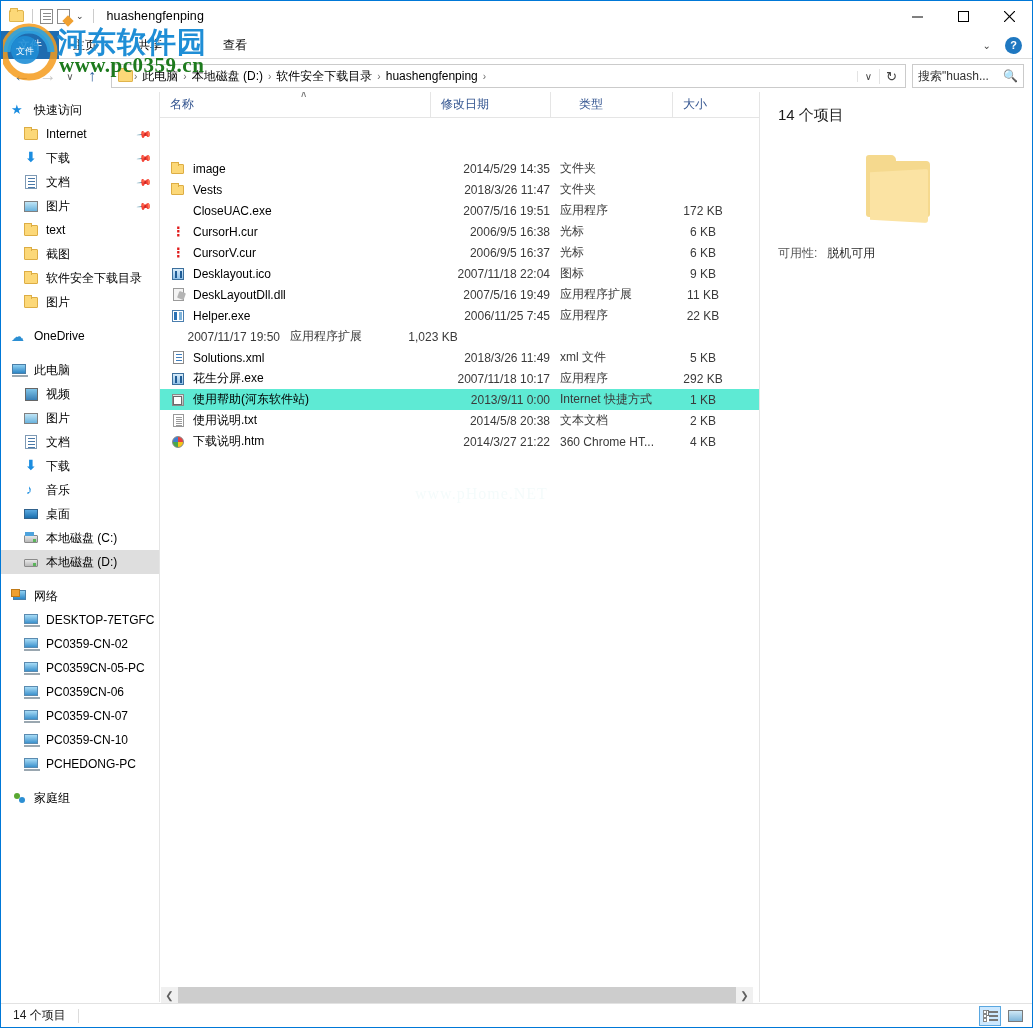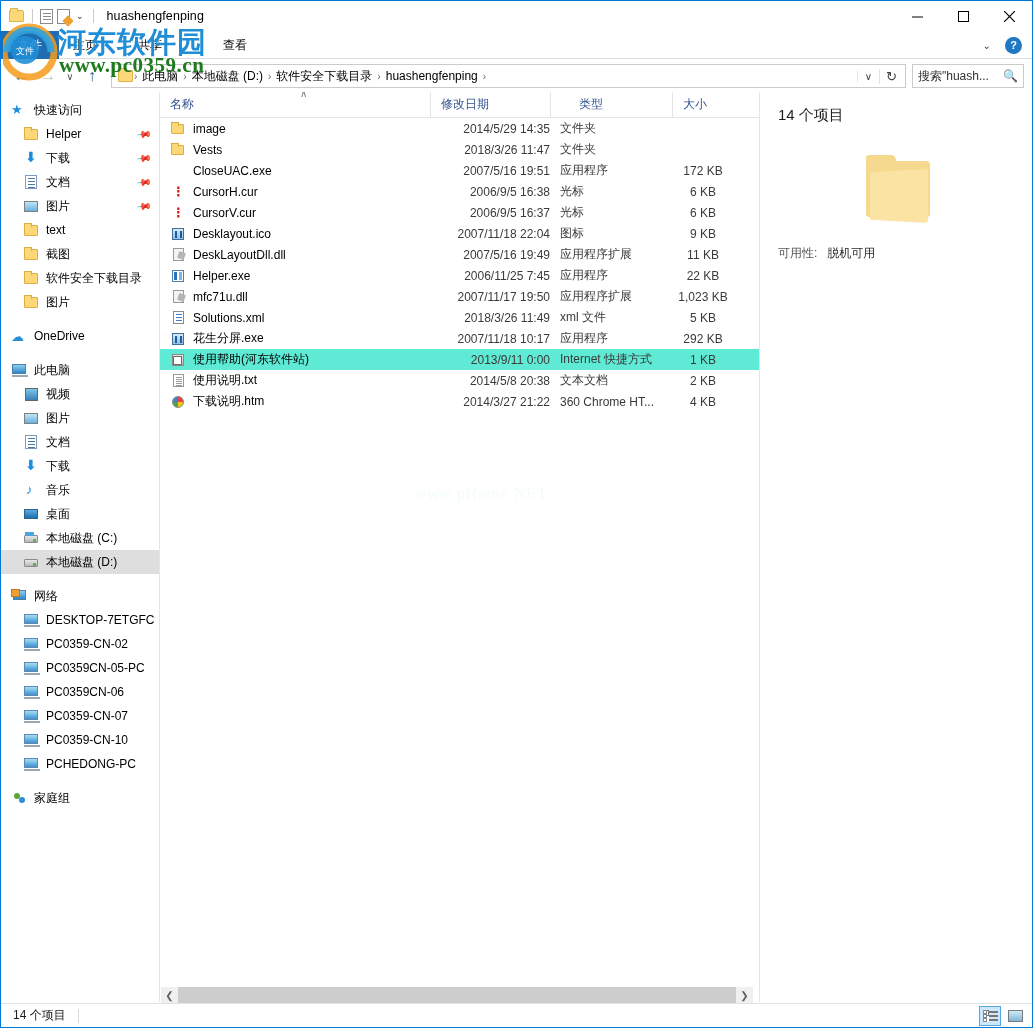--- a/index.html
+++ b/index.html
@@ -191,21 +191,21 @@
     padding-left: 10px; position: relative; flex: none;
   }
   .col + .col { border-left: 1px solid #e5e5e5; }
   .col-name { width: 270px; }
   .col-date { width: 120px; }
   .col-type { width: 122px; padding-left: 28px; }
   .col-size { width: 70px; }
   #sortmark {
     position: absolute; left: 140px; top: -4px; font-size: 10px; color: #767676;
   }
-  #rows { position: relative; }
+  #rows { position: relative; margin-top: 40px; }
   .row {
     display: flex; align-items: center; height: 21px; font-size: 12px; color: #000;
   }
   .row.sel { background: #5eead4; }
   .cell { flex: none; white-space: nowrap; overflow: hidden; }
   .c-name { width: 270px; display: flex; align-items: center; padding-left: 10px; }
   .c-date { width: 120px; padding-left: 10px; color: #3a3a3a; text-align: right; }
   .c-type { width: 122px; padding-left: 10px; color: #3a3a3a; }
   .c-size { width: 70px; padding-right: 8px; text-align: center; color: #3a3a3a; }
   .fi { width: 16px; height: 16px; position: relative; flex: none; margin-right: 7px; }
@@ -375,21 +375,21 @@
       <div class="navitem">
         <span class="ni">
             <span class="ic-star">★</span>
           </span>
         <span class="nlabel">快速访问</span>
       </div>
       <div class="navitem lvl1">
         <span class="ni">
             <span class="ic-folder"></span>
           </span>
-        <span class="nlabel">Helper</span>
+        <span class="nlabel">Internet</span>
         <span class="pin">📌</span>
       </div>
       <div class="navitem lvl1">
         <span class="ni">
             <span class="ic-down">⬇</span>
           </span>
         <span class="nlabel">下载</span>
         <span class="pin">📌</span>
       </div>
       <div class="navitem lvl1">
@@ -656,26 +656,20 @@
                 <span class="fi-exe"></span>
               </span>
             <span class="fname">Helper.exe</span>
             </div>
           <div class="cell c-date">2006/11/25 7:45</div>
           <div class="cell c-type">应用程序</div>
           <div class="cell c-size">22 KB</div>
         </div>
 
         <div class="row">
-          <div class="cell c-name">
-              <span class="fi">
-                <span class="fi-dll"></span>
-              </span>
-            <span class="fname">mfc71u.dll</span>
-            </div>
           <div class="cell c-date">2007/11/17 19:50</div>
           <div class="cell c-type">应用程序扩展</div>
           <div class="cell c-size">1,023 KB</div>
         </div>
 
         <div class="row">
           <div class="cell c-name">
               <span class="fi">
                 <span class="fi-xml"></span>
               </span>

